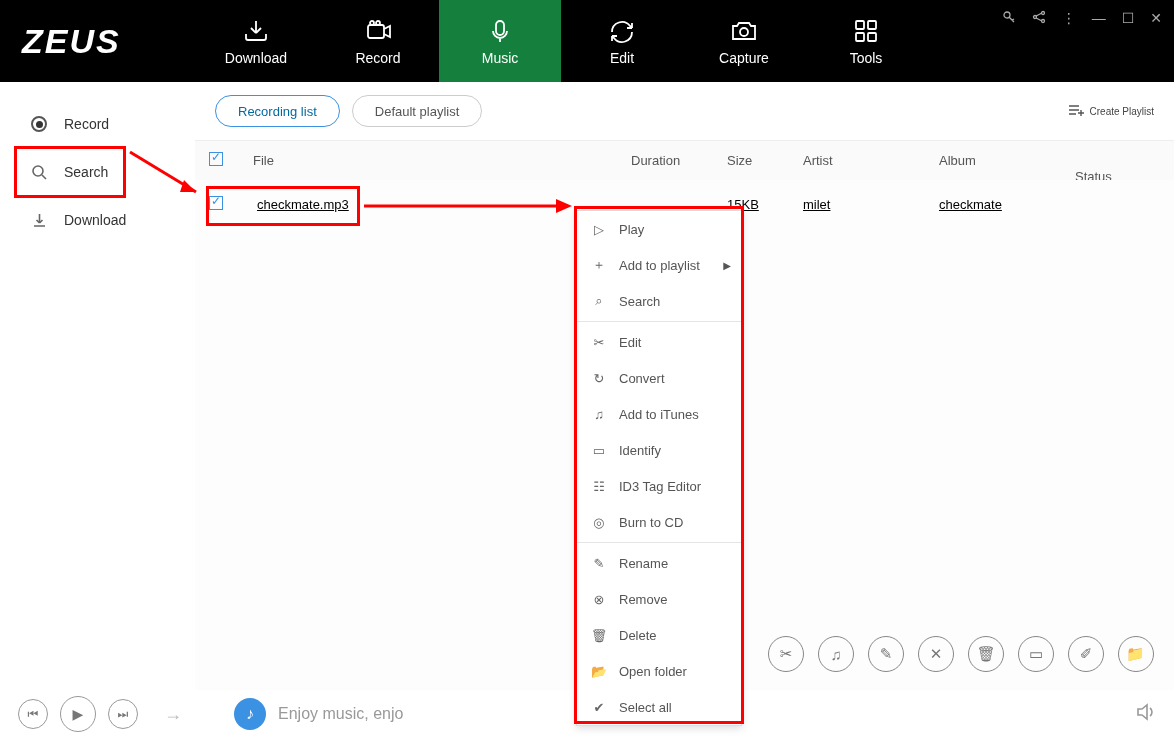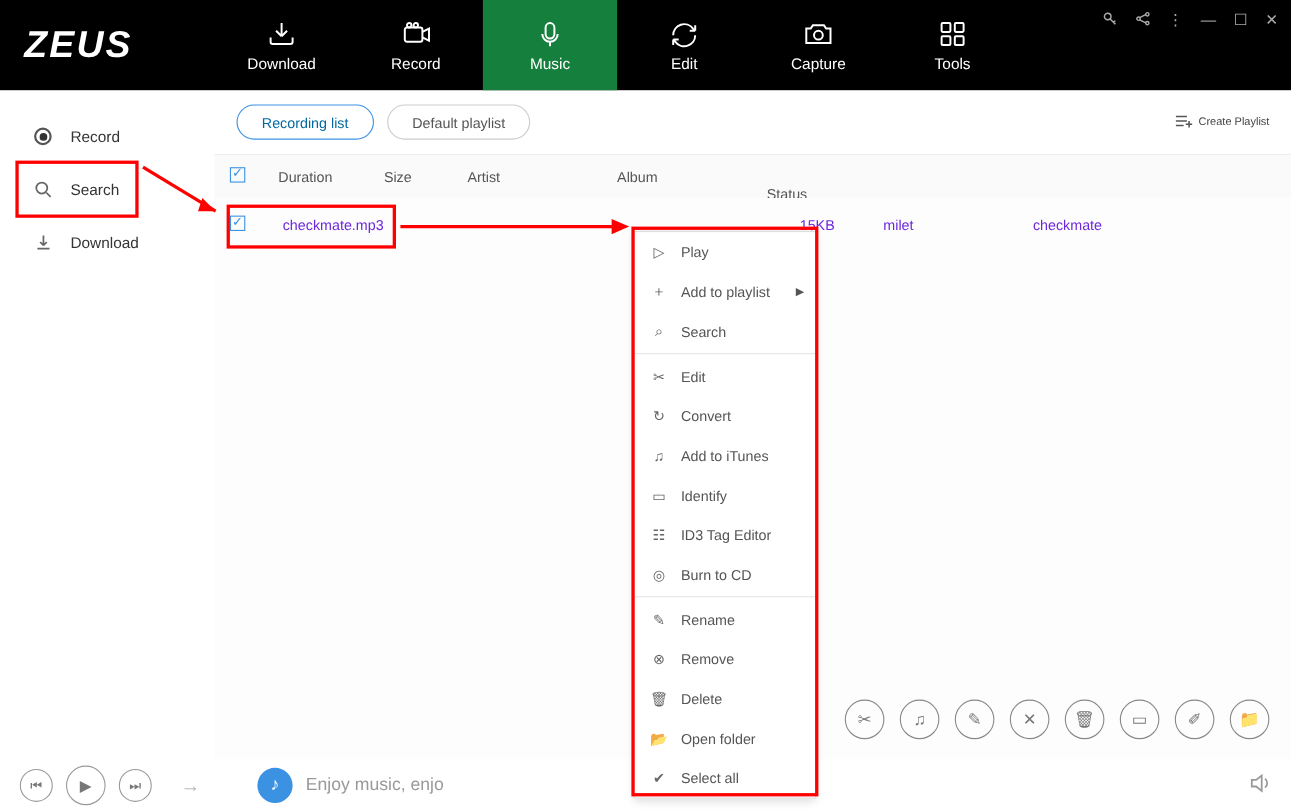--- a/index.html
+++ b/index.html
@@ -40,21 +40,21 @@
 .col-file { width: 378px; }
 .col-duration { width: 96px; }
 .col-size { width: 76px; }
 .col-artist { width: 136px; }
 .col-album { width: 136px; }
 .col-status { flex: 1; margin-top: 32px; }
 .check-sq { width: 14px; height: 14px; border: 1.5px solid #3b92e3; position: relative; display: inline-block; }
 .check-sq.checked::after { content: "✓"; position: absolute; top: -3px; left: 1px; font-size: 12px; color: #3b92e3; }
 
 .table-body { flex: 1; overflow-y: auto; background: #fdfdfd; }
-.table-row { height: 48px; display: flex; align-items: center; padding-left: 14px; font-size: 13px; color: #6d28d9; }
+.table-row { height: 48px; display: flex; align-items: center; padding-left: 14px; font-size: 13px; color: #000000; text-decoration: underline; }
 .table-row .col-file { padding-left: 4px; }
 
 .toolbar-icons { position: absolute; right: 20px; top: 636px; display: flex; gap: 14px; }
 .tool-circle { width: 36px; height: 36px; border: 1.5px solid #888; border-radius: 50%; display: flex; align-items: center; justify-content: center; color: #777; cursor: pointer; font-size: 15px; }
 
 .player { position: absolute; left: 0; right: 0; bottom: 0; height: 48px; background: #fff; display: flex; align-items: center; padding: 0 18px; gap: 12px; }
 .play-circle { width: 30px; height: 30px; border: 1.5px solid #999; border-radius: 50%; display: flex; align-items: center; justify-content: center; color: #777; cursor: pointer; font-size: 12px; }
 .play-circle.big { width: 36px; height: 36px; font-size: 14px; }
 .note-circle { width: 32px; height: 32px; border-radius: 50%; background: #3b92e3; display: flex; align-items: center; justify-content: center; color: #fff; margin-left: 40px; }
 .player-text { color: #999; font-size: 16px; }
@@ -199,20 +199,21 @@
           <svg width="16" height="14" viewBox="0 0 16 14" fill="none" stroke="#555" stroke-width="1.4">
               <path d="M1 3h10M1 7h10M1 11h7M13 7v6m-3-3h6"></path>
             </svg>
         </span>
         <span>Create Playlist</span>
       </div>
     </div>
 
     <div class="table-head">
       <div class="col-check"><span class="check-sq checked"></span></div>
+      <div class="col-file">File</div>
       <div class="col-duration">Duration</div>
       <div class="col-size">Size</div>
       <div class="col-artist">Artist</div>
       <div class="col-album">Album</div>
       <div class="col-status">Status</div>
     </div>
 
     <div class="table-body">
       <div class="table-row">
         <div class="col-check"><span class="check-sq checked"></span></div>

